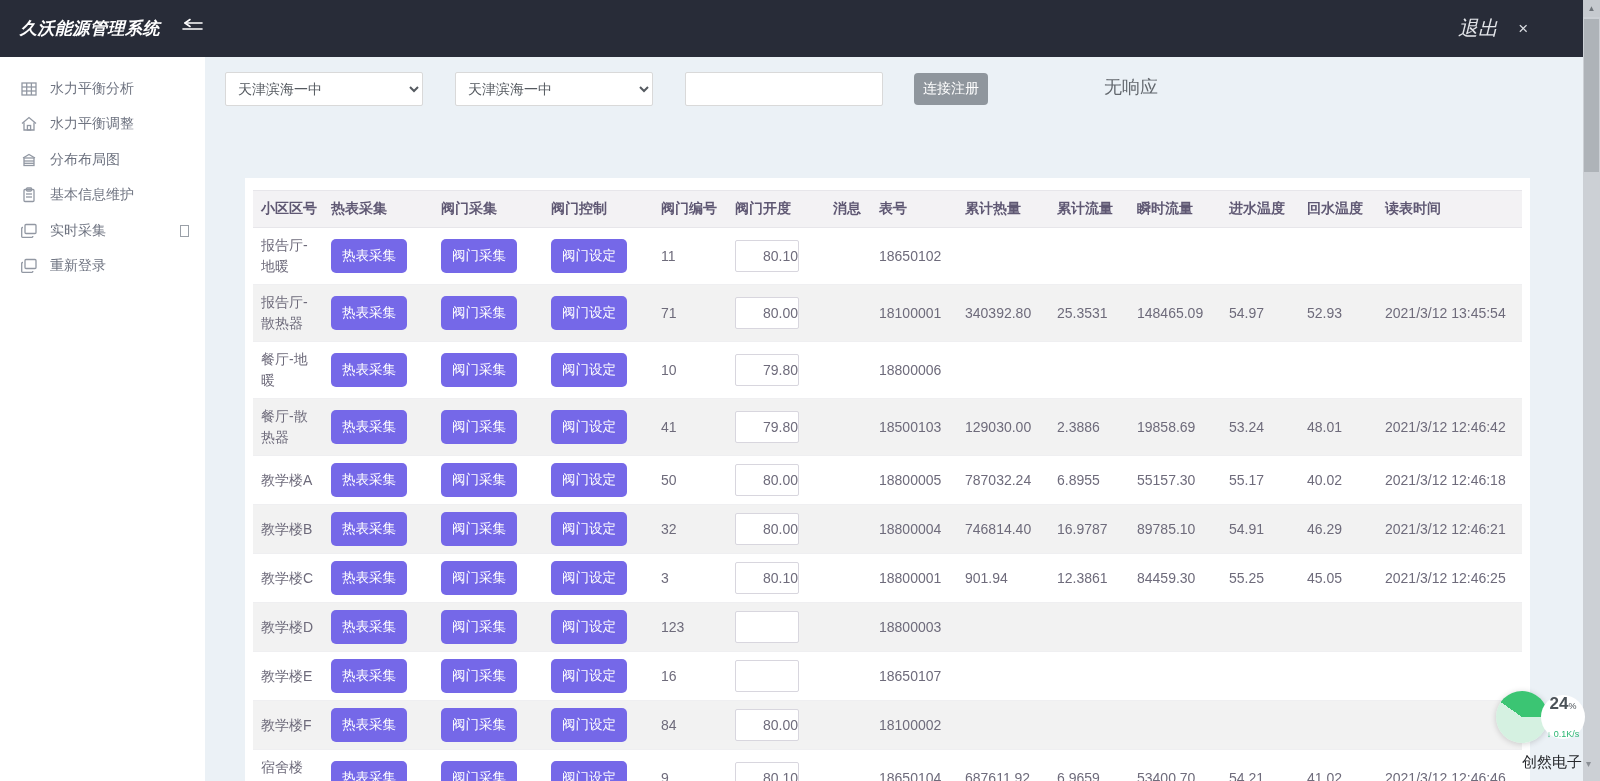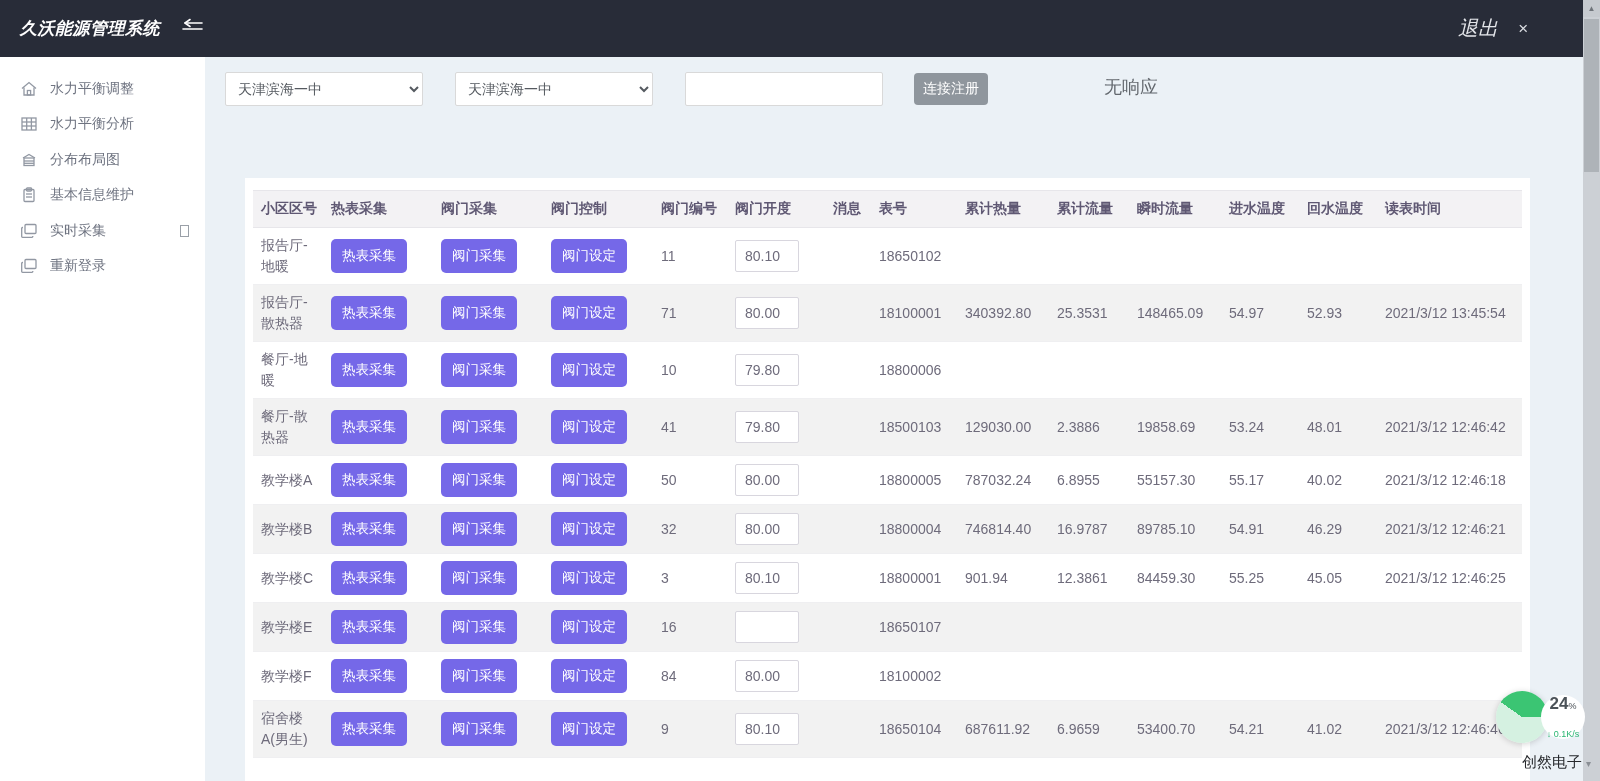--- a/index.html
+++ b/index.html
@@ -32,21 +32,21 @@
   table { width:100%; border-collapse:collapse; table-layout:fixed; }
   thead th { text-align:left; background:#f3f2f4; color:#5f5873; font-size:14px; font-weight:bold; padding:9px 8px; white-space:nowrap; border-top:1px solid #e7e6ea; border-bottom:1px solid #e7e6ea; }
   tbody td { padding:7px 8px; font-size:14px; color:#6e6b7b; vertical-align:middle; line-height:1.5; }
   tbody tr { border-bottom:1px solid #efeff1; background:#fff; }
   tbody tr:nth-child(even) { background:#f2f2f2; }
   .c0{width:70px}.c1{width:110px}.c2{width:110px}.c3{width:110px}.c4{width:74px}
   .c5{width:98px}.c6{width:46px}.c7{width:86px}.c8{width:92px}.c9{width:80px}
   .c10{width:92px}.c11{width:78px}.c12{width:78px}.c13{width:auto}
   td.c13 { white-space:nowrap; }
   .act-btn { background:#7568e8; color:#fff; border:none; border-radius:5px; padding:8px 11px; font-size:13.5px; cursor:pointer; white-space:nowrap; }
-  .opening-input { width:64px; height:32px; border:1px solid #d8d6de; border-radius:2px; padding:0 0 0 9px; font-size:14px; color:#6e6b7b; background:#fff; }
+  .opening-input { width:64px; height:32px; border:1px solid #d8d6de; border-radius:2px; padding:0 0 0 9px; font-size:14px; color:#6e6b7b; background:#fff;text-align:right; }
 
   
   .scrollbar { position:absolute; right:0; top:0; width:17px; height:781px; background:#ccd0d5; z-index:9; }
   .scroll-up { height:17px; background:#c6cacf; color:#70757b; font-size:8px; text-align:center; line-height:17px; cursor:pointer; }
   .scroll-thumb { position:absolute; left:1px; right:1px; top:19px; height:153px; background:#aeb3b8; cursor:pointer; }
 
   
   .speed-widget { position:absolute; left:1496px; top:691px; width:52px; height:52px; border-radius:50%; background:conic-gradient(from -55deg,#3bc573 0 145deg,#d5f1e1 145deg 360deg); box-shadow:0 1px 6px rgba(0,0,0,.18); z-index:10; cursor:pointer; }
   .speed-inner { position:absolute; left:4px; top:4px; width:44px; height:44px; border-radius:50%; background:#ffffff; display:flex; flex-direction:column; align-items:center; justify-content:space-between;margin-left:41px; }
   .speed-pct { font-size:17px; font-weight:bold; color:#4b5258; line-height:1; }
@@ -70,35 +70,35 @@
     </svg>
   </span>
   <span class="header-spacer"></span>
   <span class="logout-link">退出</span>
   <span class="close-icon">×</span>
 </header>
 
 <aside class="sidebar">
   <div class="side-item">
     <svg width="18" height="18" viewBox="0 0 18 18" fill="none" stroke="#9298a3" stroke-width="1.3">
-        <path d="M2 8.5 L9 2.5 L16 8.5"></path>
-        <path d="M4 7.5 V15 H14 V7.5"></path>
-        <rect x="7.4" y="10.5" width="3.2" height="4.5"></rect>
-      </svg>
-    <span>水力平衡调整</span>
-  </div>
-  <div class="side-item">
-    <svg width="18" height="18" viewBox="0 0 18 18" fill="none" stroke="#9298a3" stroke-width="1.3">
         <rect x="2" y="3" width="14" height="12"></rect>
         <line x1="2" y1="7" x2="16" y2="7"></line>
         <line x1="2" y1="11" x2="16" y2="11"></line>
         <line x1="6.7" y1="3" x2="6.7" y2="15"></line>
         <line x1="11.4" y1="3" x2="11.4" y2="15"></line>
       </svg>
     <span>水力平衡分析</span>
+  </div>
+  <div class="side-item">
+    <svg width="18" height="18" viewBox="0 0 18 18" fill="none" stroke="#9298a3" stroke-width="1.3">
+        <path d="M2 8.5 L9 2.5 L16 8.5"></path>
+        <path d="M4 7.5 V15 H14 V7.5"></path>
+        <rect x="7.4" y="10.5" width="3.2" height="4.5"></rect>
+      </svg>
+    <span>水力平衡调整</span>
   </div>
   <div class="side-item">
     <svg width="18" height="18" viewBox="0 0 18 18" fill="none" stroke="#9298a3" stroke-width="1.3">
         <path d="M3 7 L9 3.5 L15 7"></path>
         <rect x="4" y="7" width="10" height="7.5"></rect>
         <line x1="4" y1="10" x2="14" y2="10"></line>
         <line x1="4" y1="12.3" x2="14" y2="12.3"></line>
       </svg>
     <span>分布布局图</span>
   </div>
@@ -268,20 +268,36 @@
             <td class="c6"></td>
             <td class="c7">18800001</td>
             <td class="c8">901.94</td>
             <td class="c9">12.3861</td>
             <td class="c10">84459.30</td>
             <td class="c11">55.25</td>
             <td class="c12">45.05</td>
             <td class="c13">2021/3/12 12:46:25</td>
           </tr>
           <tr>
+            <td class="c0">教学楼D</td>
+            <td class="c1"><button class="act-btn">热表采集</button></td>
+            <td class="c2"><button class="act-btn">阀门采集</button></td>
+            <td class="c3"><button class="act-btn">阀门设定</button></td>
+            <td class="c4">123</td>
+            <td class="c5"><input class="opening-input" type="text" value="" style=""></td>
+            <td class="c6"></td>
+            <td class="c7">18800003</td>
+            <td class="c8"></td>
+            <td class="c9"></td>
+            <td class="c10"></td>
+            <td class="c11"></td>
+            <td class="c12"></td>
+            <td class="c13"></td>
+          </tr>
+          <tr>
             <td class="c0">教学楼E</td>
             <td class="c1"><button class="act-btn">热表采集</button></td>
             <td class="c2"><button class="act-btn">阀门采集</button></td>
             <td class="c3"><button class="act-btn">阀门设定</button></td>
             <td class="c4">16</td>
             <td class="c5"><input class="opening-input" type="text" value="" style=""></td>
             <td class="c6"></td>
             <td class="c7">18650107</td>
             <td class="c8"></td>
             <td class="c9"></td>

